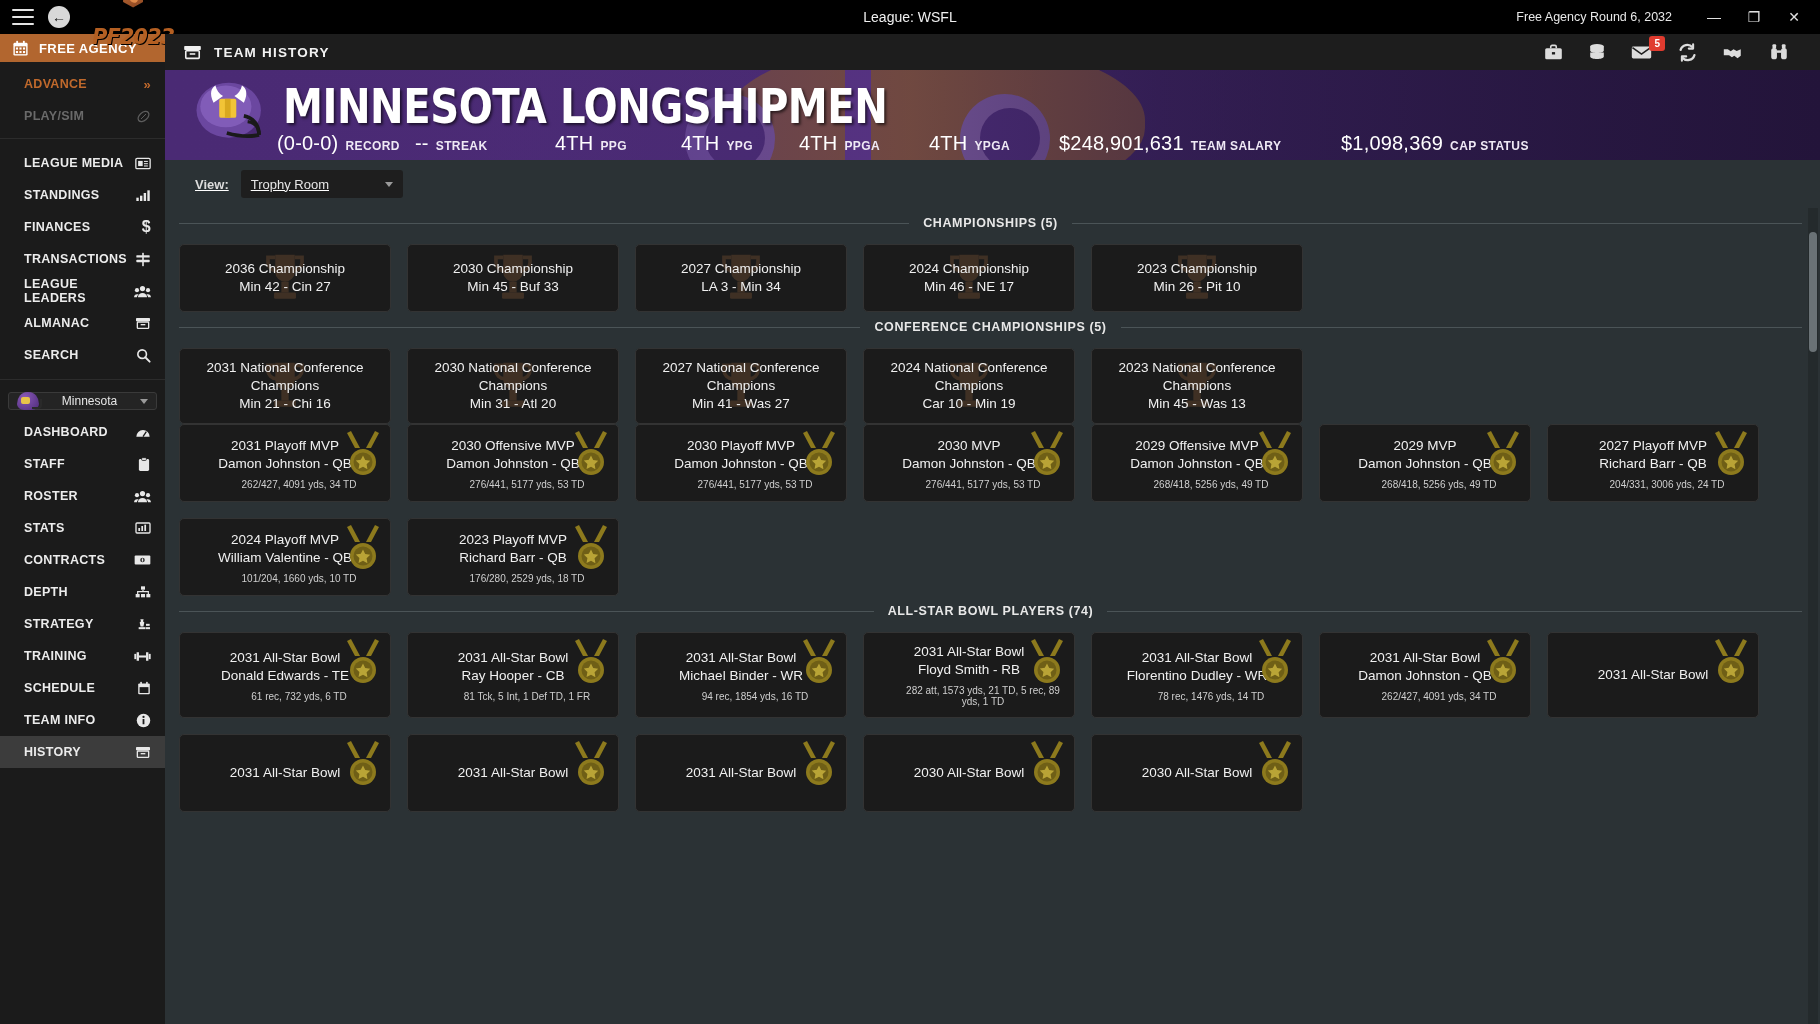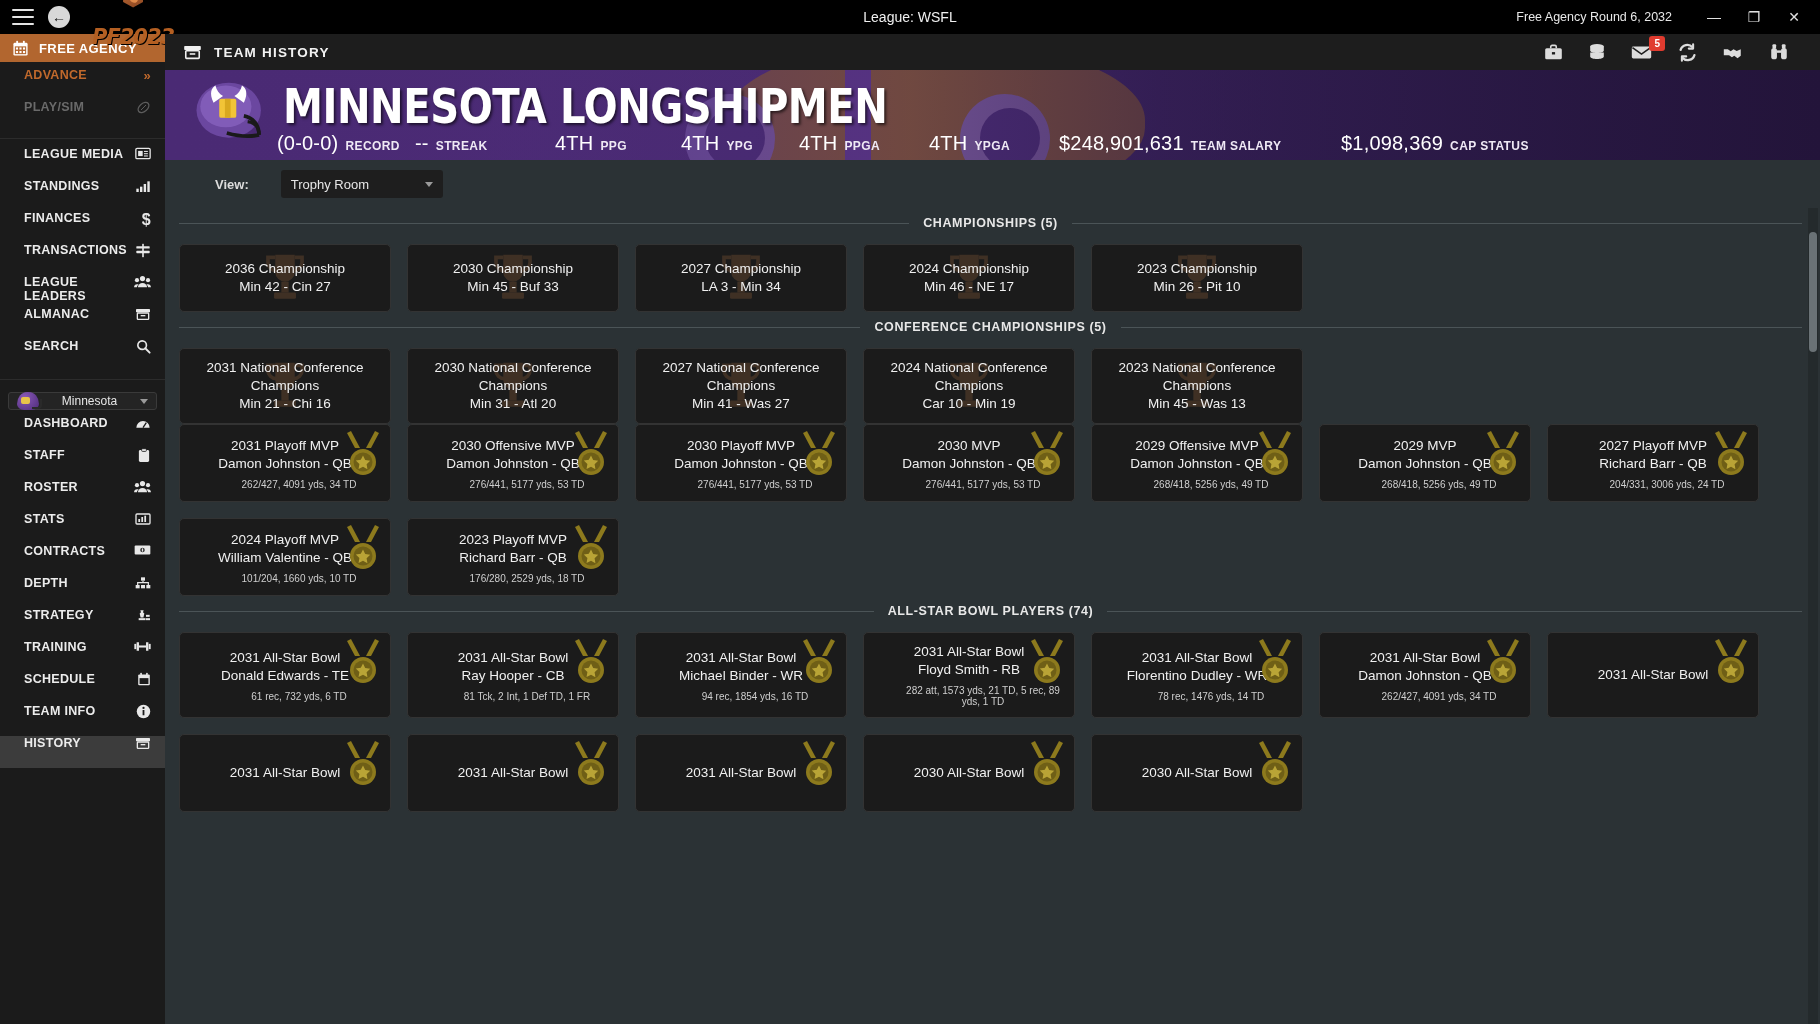--- a/index.html
+++ b/index.html
@@ -57,21 +57,21 @@
 
   
   .sidebar { width: 165px; flex: 0 0 165px; background: #1b1b1b; display: flex; flex-direction: column; }
   .fa-header {
     height: 28px; background: #b2662f; display: flex; align-items: center;
     gap: 10px; padding-left: 12px; cursor: pointer;
   }
   .fa-header .lbl { font-size: 13px; font-weight: 700; letter-spacing: .4px; color: #fff; }
   .side-top { padding: 6px 0 6px; border-bottom: 1px solid #2c2c2c; }
   .side-row {
-    height: 32px; display: flex; align-items: flex-start; justify-content: space-between;
+    height: 32px; display: flex; align-items: center; justify-content: space-between;
     padding: 0 14px 0 24px; font-size: 12.5px; font-weight: 700; letter-spacing: .3px;
     cursor: pointer; color: #ececec;
   }
   .side-row.advance { color: #c0692c; }
   .side-row.advance .ic { color: #c0692c; }
   .side-row.disabled { color: #6a6a6a; cursor: default; }
   .side-row.disabled .ic { color: #5d5d5d; }
   .side-row.active { background: #3c3c3c; }
   .side-row .ic { font-size: 13px; color: #e8e8e8; display: flex; align-items: center; }
   .side-mid { padding: 8px 0 8px; border-bottom: 1px solid #2c2c2c; }
@@ -156,21 +156,21 @@
   }
   .team-stats {
     position: absolute; left: 112px; top: 62px; right: 20px; z-index: 4;
     display: flex; align-items: baseline; white-space: nowrap;
   }
   .ts-item { display: flex; align-items: baseline; gap: 7px; }
   .ts-val { font-size: 20px; color: #fff; font-weight: 400; letter-spacing: .2px; }
   .ts-lbl { font-size: 12px; font-weight: 700; letter-spacing: .4px; color: #efe9f5; }
 
   
-  .view-bar { height: 48px; flex: 0 0 48px; display: flex; align-items: center; padding-left: 50px; gap: 32px; }
+  .view-bar { height: 48px; flex: 0 0 48px; display: flex; align-items: center; padding-left: 30px; gap: 12px; text-decoration: underline; }
   .view-label { font-size: 13px; font-weight: 700; color: #dcdcdc; }
   .view-select {
     width: 162px; height: 28px; background: #1e1e1e; border-radius: 3px;
     display: flex; align-items: center; padding: 0 10px; cursor: pointer;
   }
   .view-select .vs-txt { font-size: 13px; color: #e6e6e6; }
   .view-select .caret { margin-left: auto; }
 
   
   .scroll-area { flex: 1 1 auto; min-height: 0; overflow: hidden; position: relative; padding: 0 14px 0 10px; }
@@ -859,21 +859,21 @@
               <div class="card tall">
                 <svg class="medal" viewBox="0 0 34 46">
                   <path d="M5 0l9 17H9L1 2z" fill="#8d7a1d"></path>
                   <path d="M29 0l-9 17h5l8-15z" fill="#8d7a1d"></path>
                   <circle cx="17" cy="31" r="13" fill="#8d7a1d"></circle>
                   <circle cx="17" cy="31" r="9.5" fill="#6f5f16"></circle>
                   <path d="M17 24.5l2.2 4.5 5 .7-3.6 3.5.85 5-4.45-2.35L12.55 38l.85-5-3.6-3.5 5-.7z" fill="#b9a436"></path>
                 </svg>
                 <div class="c-line1">2031 All-Star Bowl</div>
                 <div class="c-line2">Ray Hooper - CB</div>
-                <div class="c-stat">81 Tck, 2 Int, 1 Def TD, 1 FR</div>
+                <div class="c-stat">81 Tck, 5 Int, 1 Def TD, 1 FR</div>
               </div>
               <div class="card tall">
                 <svg class="medal" viewBox="0 0 34 46">
                   <path d="M5 0l9 17H9L1 2z" fill="#8d7a1d"></path>
                   <path d="M29 0l-9 17h5l8-15z" fill="#8d7a1d"></path>
                   <circle cx="17" cy="31" r="13" fill="#8d7a1d"></circle>
                   <circle cx="17" cy="31" r="9.5" fill="#6f5f16"></circle>
                   <path d="M17 24.5l2.2 4.5 5 .7-3.6 3.5.85 5-4.45-2.35L12.55 38l.85-5-3.6-3.5 5-.7z" fill="#b9a436"></path>
                 </svg>
                 <div class="c-line1">2031 All-Star Bowl</div>

